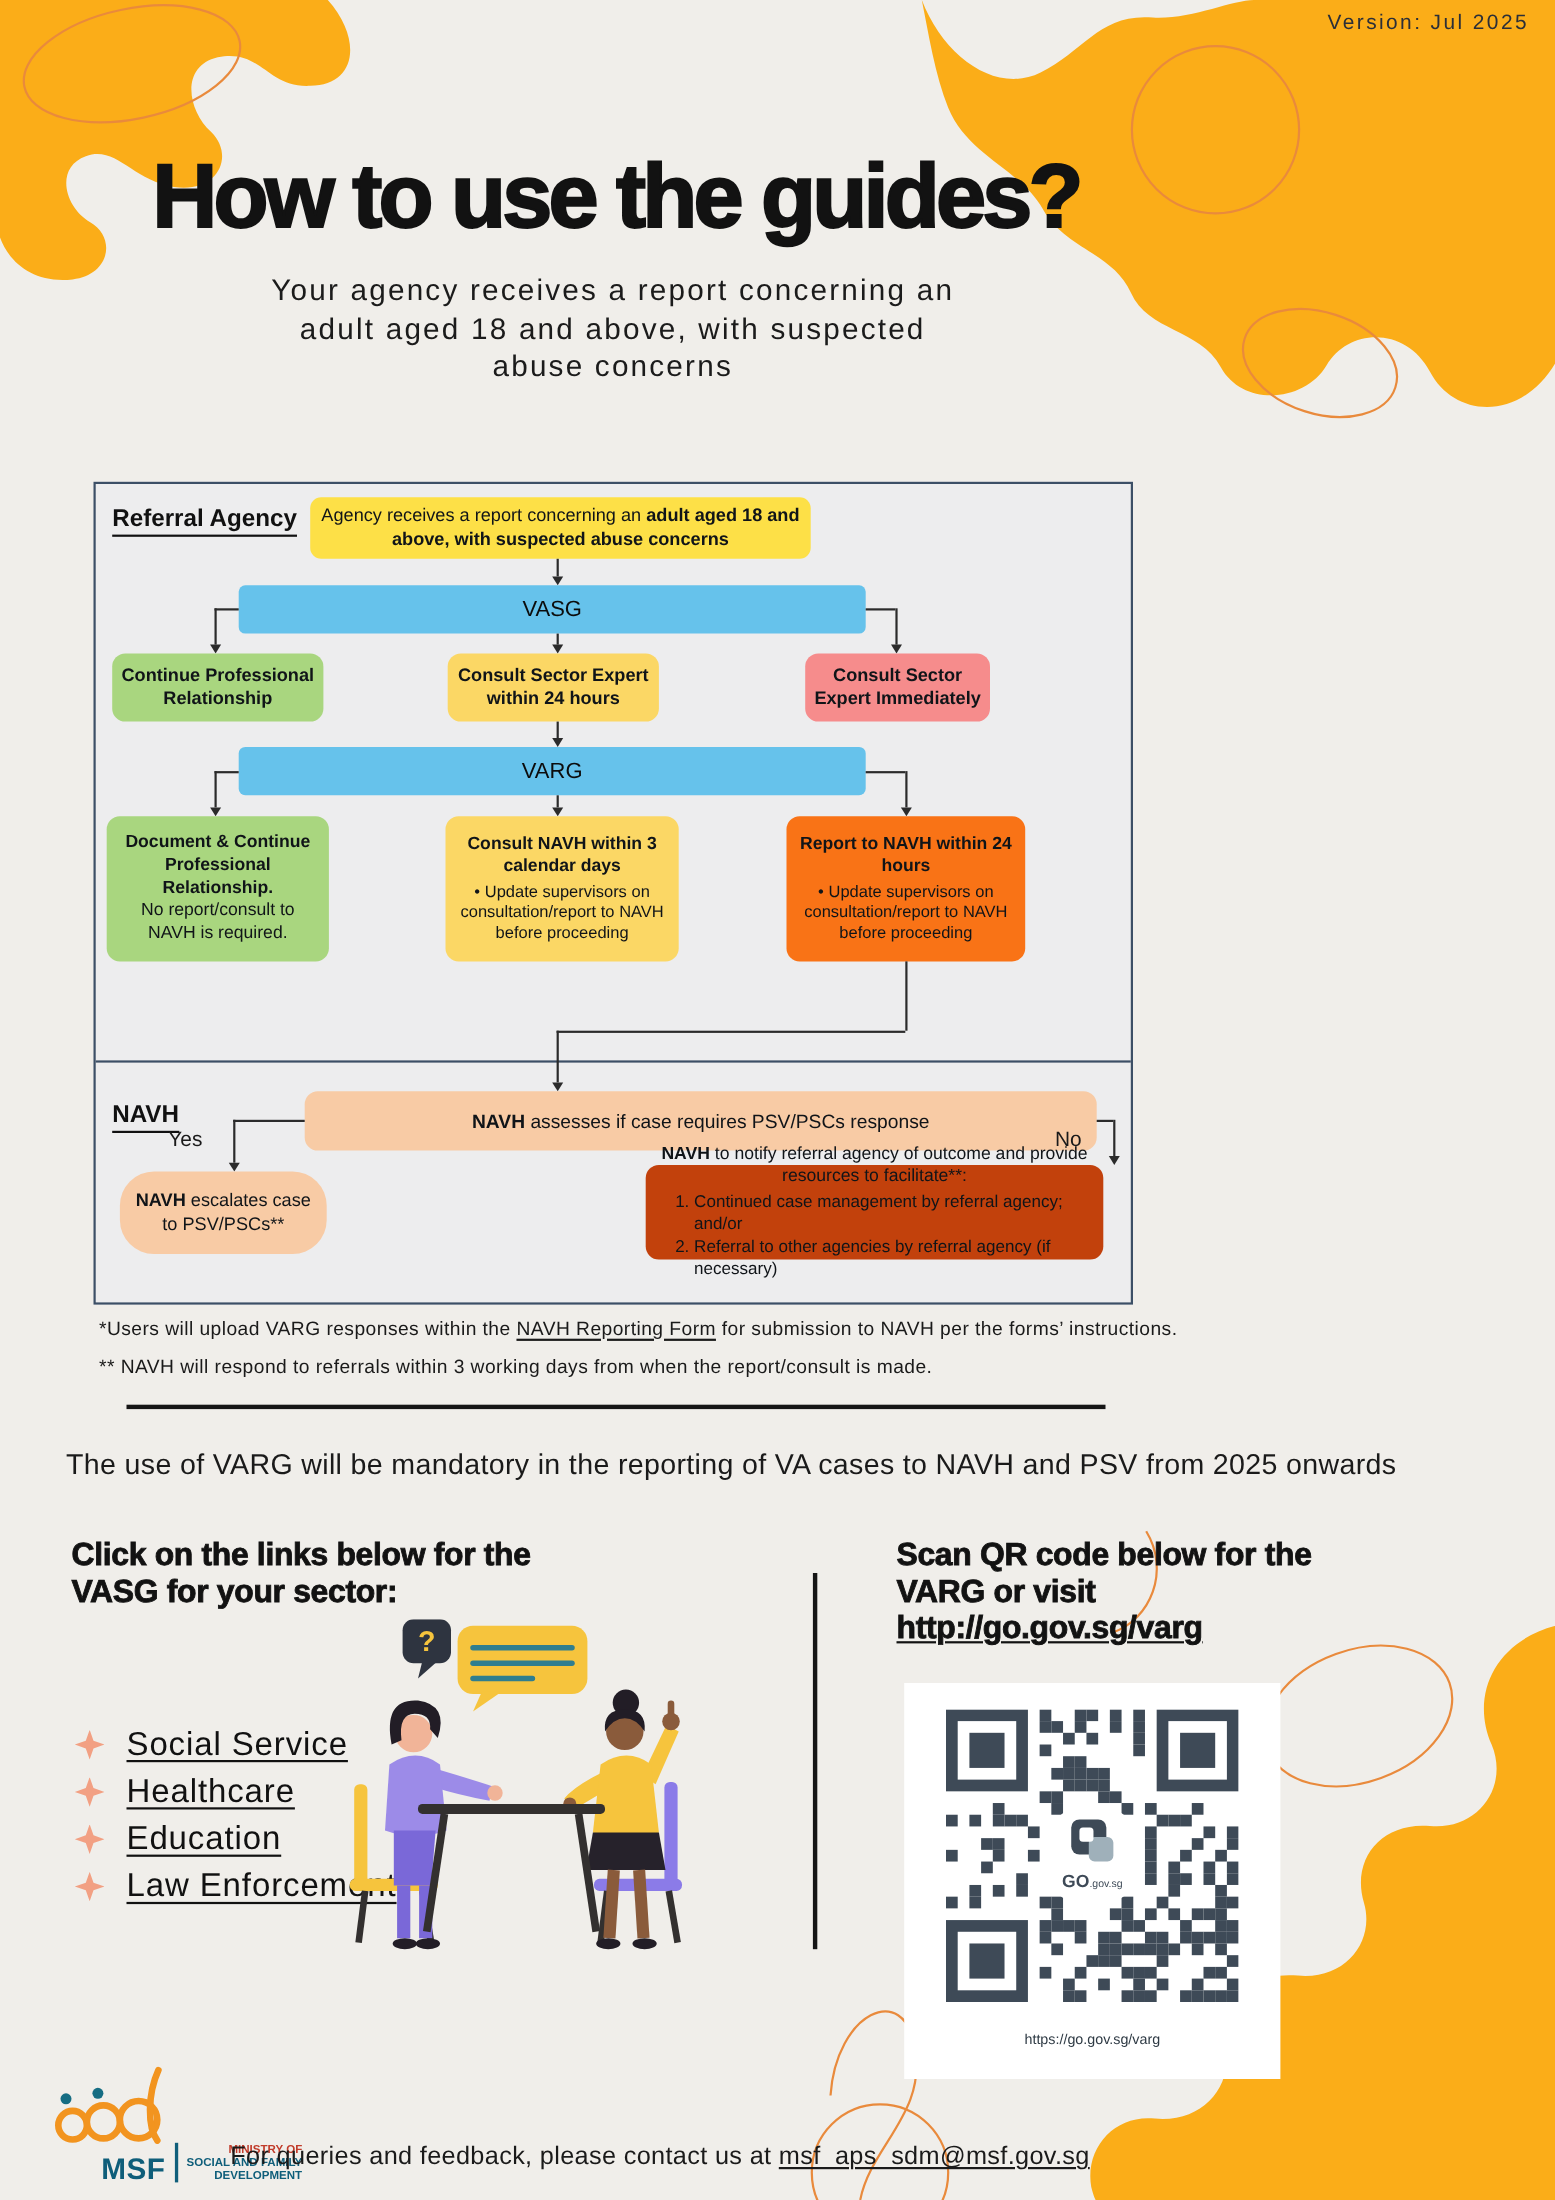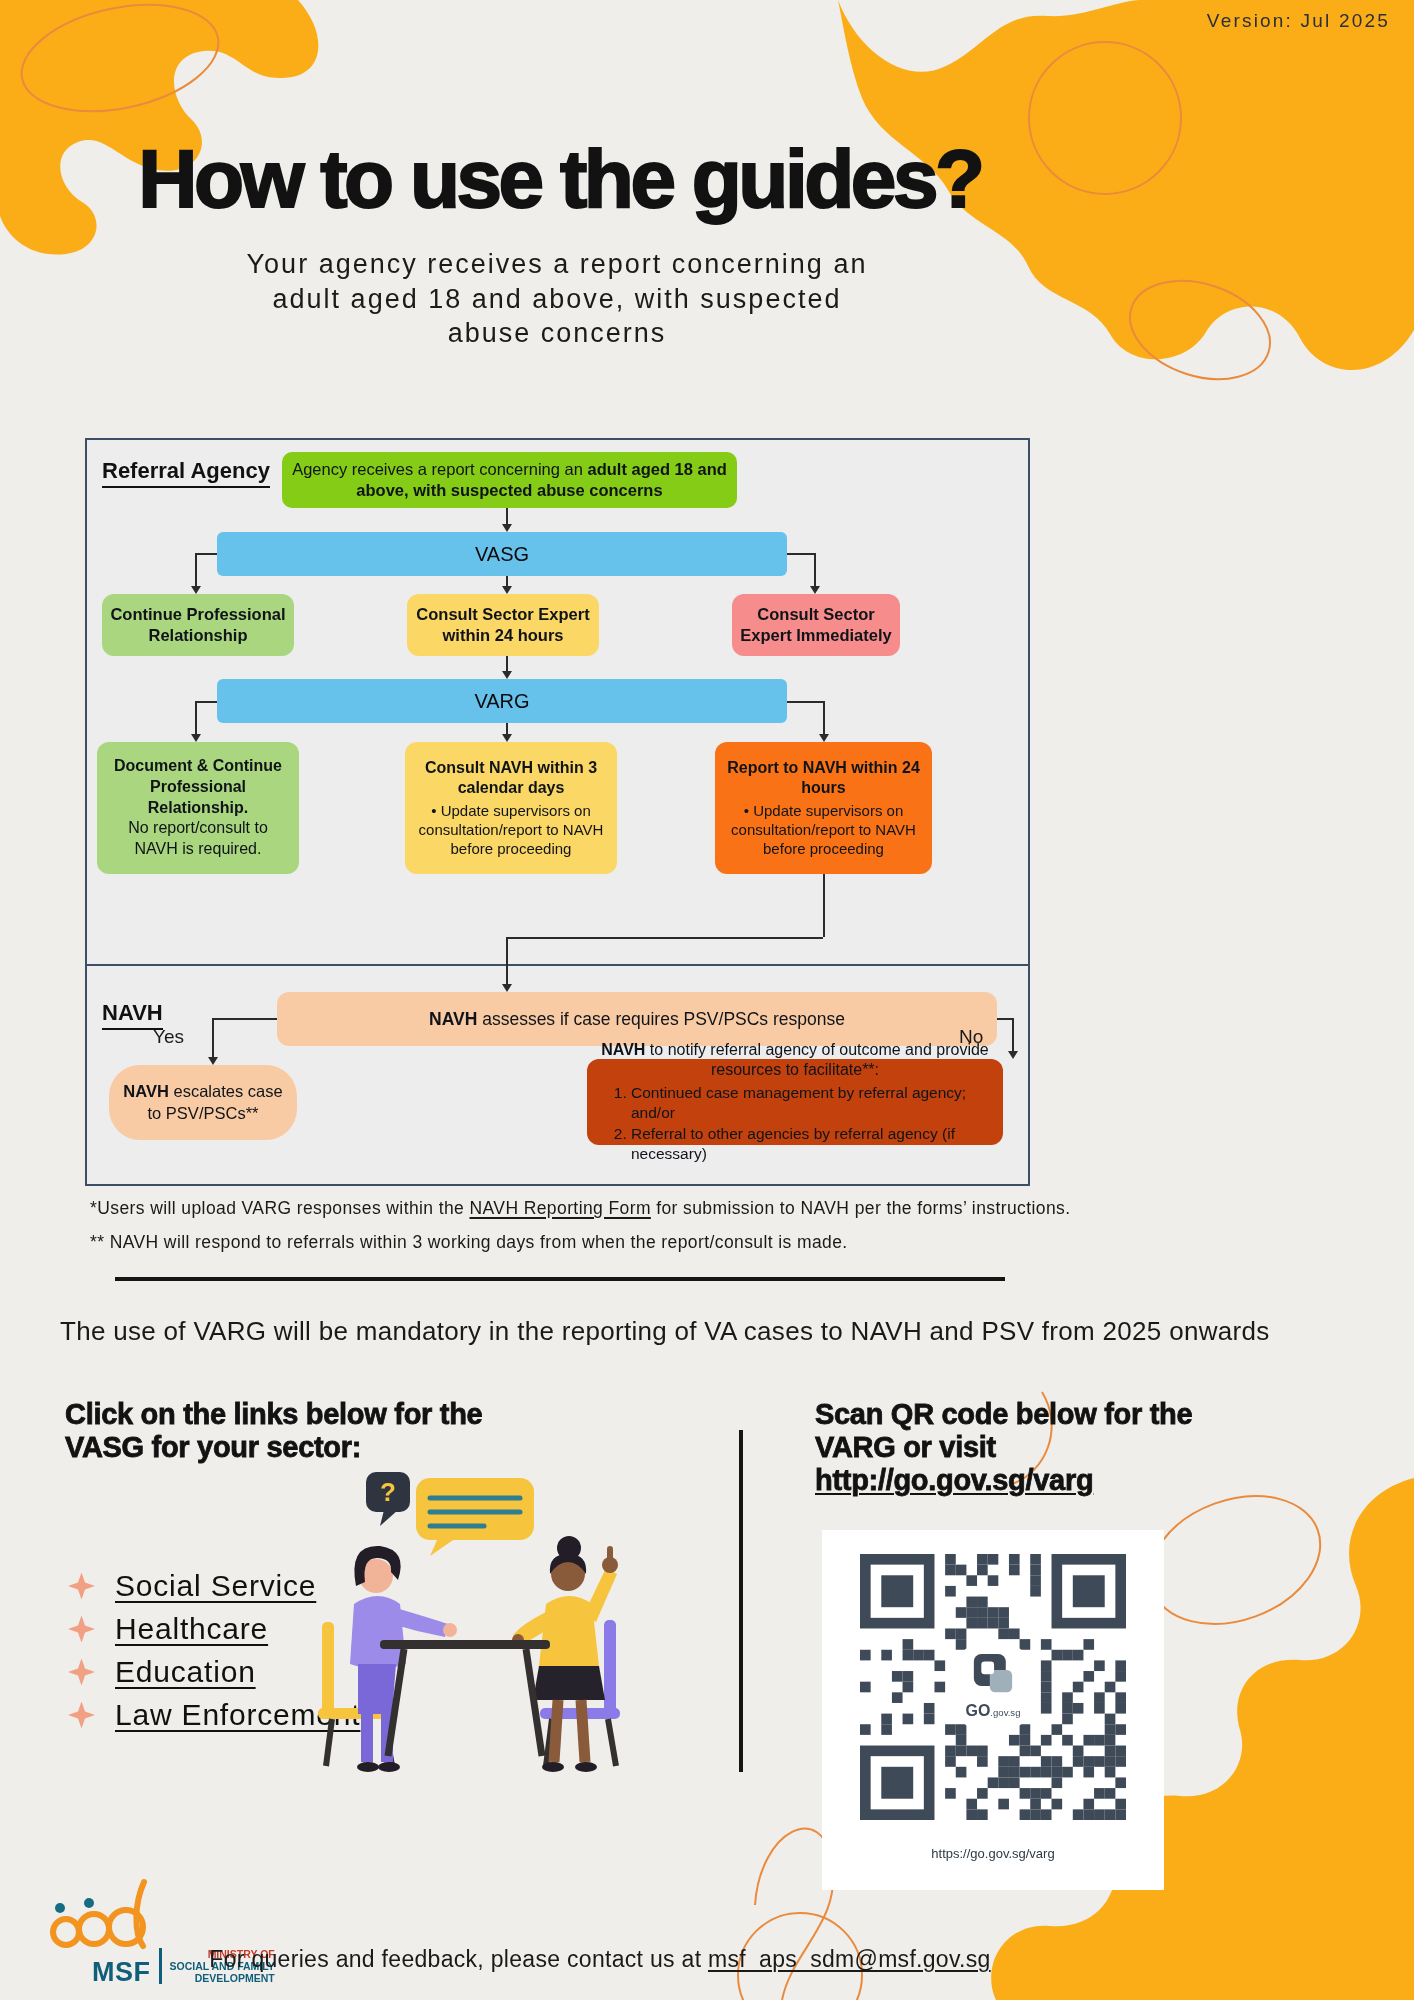--- a/index.html
+++ b/index.html
@@ -94,21 +94,21 @@
     <span class="blk">Your agency receives a report concerning an</span>
     <span class="blk">adult aged 18 and above, with suspected</span>
     <span class="blk">abuse concerns</span>
   </div>
 
   <div class="fc">
     <div class="fc-divider"></div>
 
     <div class="sec-label" style="left:15px;top:18px;">Referral Agency</div>
 
-    <div class="node" style="left:195px;top:12px;width:455px;height:56px;background:#84cc16;border-radius:10px;font-size:16.5px;line-height:1.25;">
+    <div class="node" style="left:195px;top:12px;width:455px;height:56px;background:#fde047;border-radius:10px;font-size:16.5px;line-height:1.25;">
       <div><span>Agency receives a report concerning an </span><span class="b">adult aged 18 and above, with suspected abuse concerns</span></div>
     </div>
 
     <div class="vline" style="left:419px;top:68px;height:16px;"></div>
     <div class="arr" style="left:415px;top:84px;"></div>
 
     <div class="bar" style="left:130px;top:92px;width:570px;height:44px;">VASG</div>
 
     <div class="hline" style="left:108px;top:113px;width:22px;"></div>
     <div class="vline" style="left:108px;top:113px;height:33px;"></div>

